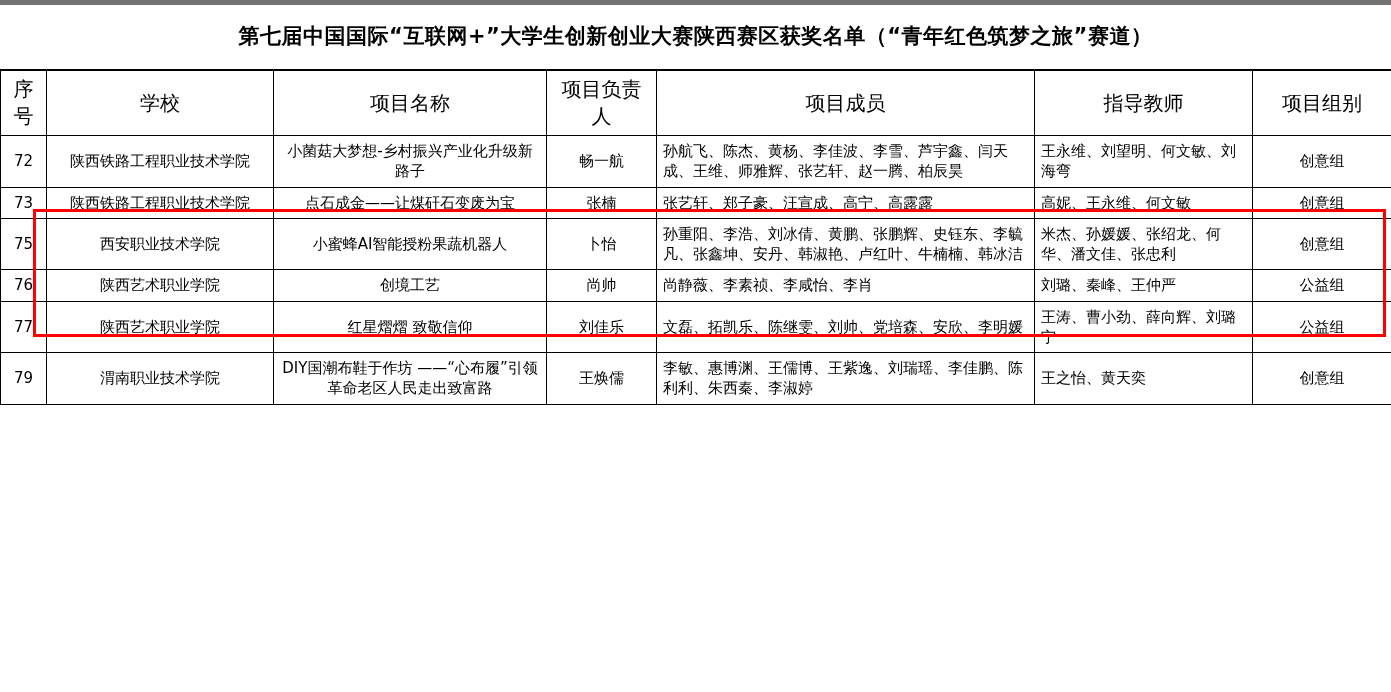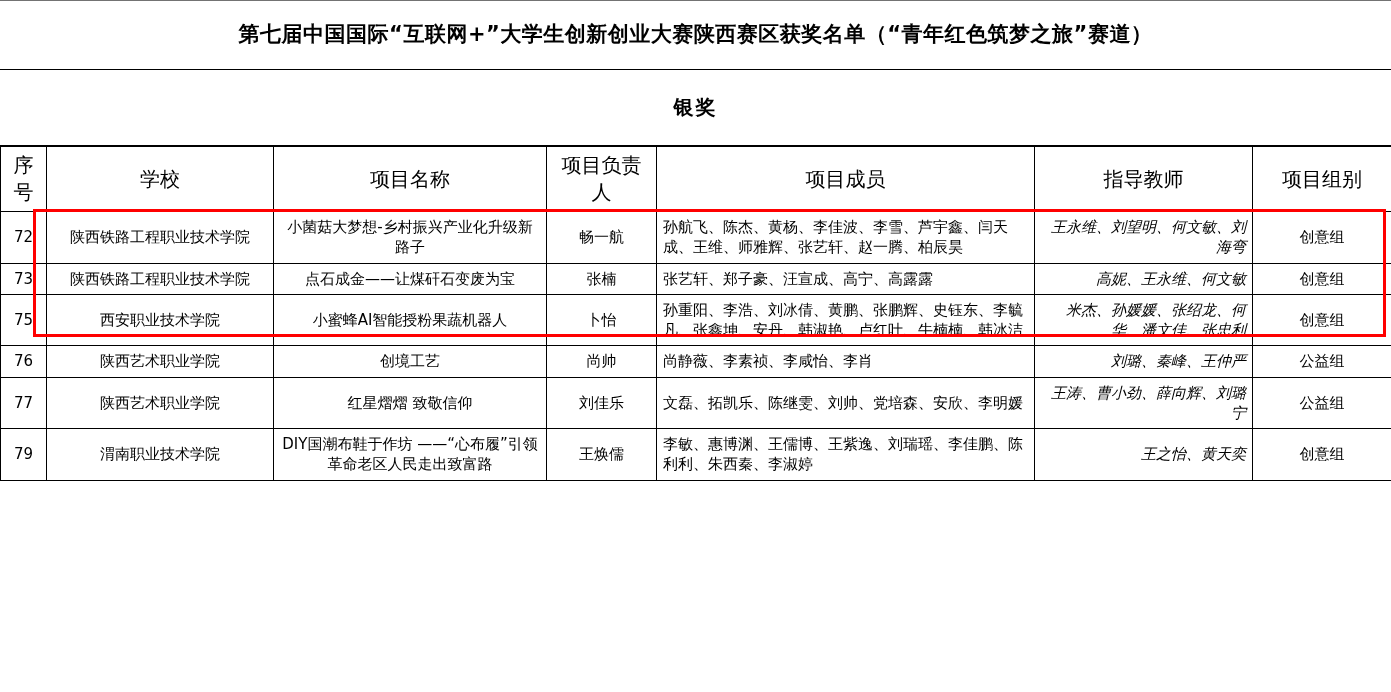--- a/index.html
+++ b/index.html
@@ -18,21 +18,21 @@
     position: relative;
     width: 1391px;
     height: 692px;
     background: #ffffff;
   }
 
   
   .title-block {
     box-sizing: border-box;
     width: 1391px;
-    border-top: 1px solid #737373;
+    border-top: 5px solid #737373;
     border-bottom: 1px solid #000;
     height: 70px;
     display: flex;
     align-items: center;
     justify-content: center;
   }
   .doc-title {
     font-family: "DejaVu Sans", "Liberation Sans", sans-serif;
     font-size: 21px;
     font-weight: bold;
@@ -77,21 +77,21 @@
     text-align: center;
     font-weight: normal;
     font-size: 20px;
     height: 30px;
   }
   td.c-idx { text-align: center; margin-left: 32px; }
   td.c-school { text-align: center; }
   td.c-project { text-align: center; }
   td.c-leader { text-align: center; }
   td.c-members { text-align: left; }
-  td.c-teachers { text-align: right; font-style: italic; }
+  td.c-teachers { text-align: left; }
   td.c-group { text-align: center; }
 
   
   col.w-idx      { width: 46px; }
   col.w-school   { width: 227px; }
   col.w-project  { width: 273px; }
   col.w-leader   { width: 110px; }
   col.w-members  { width: 378px; }
   col.w-teachers { width: 218px; }
   col.w-group    { width: 139px; }
@@ -110,23 +110,20 @@
 </style>
 </head>
 <body>
 
 <div class="page">
 
   <div class="title-block">
     <div class="doc-title">第七届中国国际“互联网+”大学生创新创业大赛陕西赛区获奖名单（“青年红色筑梦之旅”赛道）</div>
   </div>
 
-  <div class="award-block">
-    <div class="award-label">银奖</div>
-  </div>
 
   <table class="main">
     <colgroup>
       <col class="w-idx">
         <col class="w-school">
         <col class="w-project">
         <col class="w-leader">
         <col class="w-members">
         <col class="w-teachers">
         <col class="w-group">

